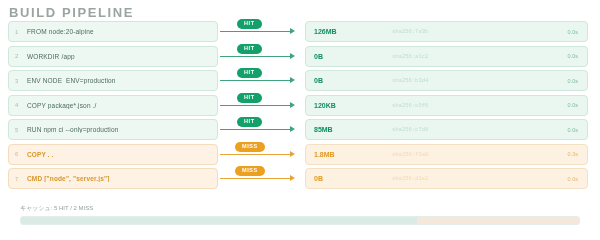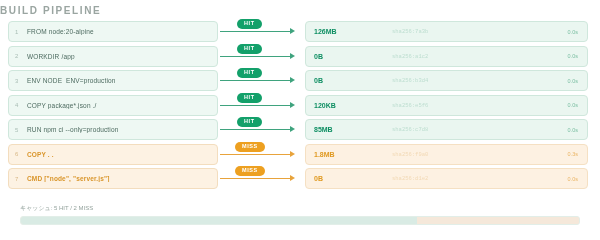--- a/index.html
+++ b/index.html
@@ -15,23 +15,23 @@
     overflow: hidden;
     position: relative;
   }
   .panel {
     position: absolute;
     inset: 0;
     padding: 0;
   }
   .title {
     position: absolute;
-    left: 0;
+    left: 9px;
     top: 5px;
-    font-size: 10px;
+    font-size: 13px;
     letter-spacing: 1.6px;
     color: #9aa5a1;
     font-weight: 600;
   }
   .rows {
     position: absolute;
     left: 0;
     top: 21px;
     width: 600px;
   }

